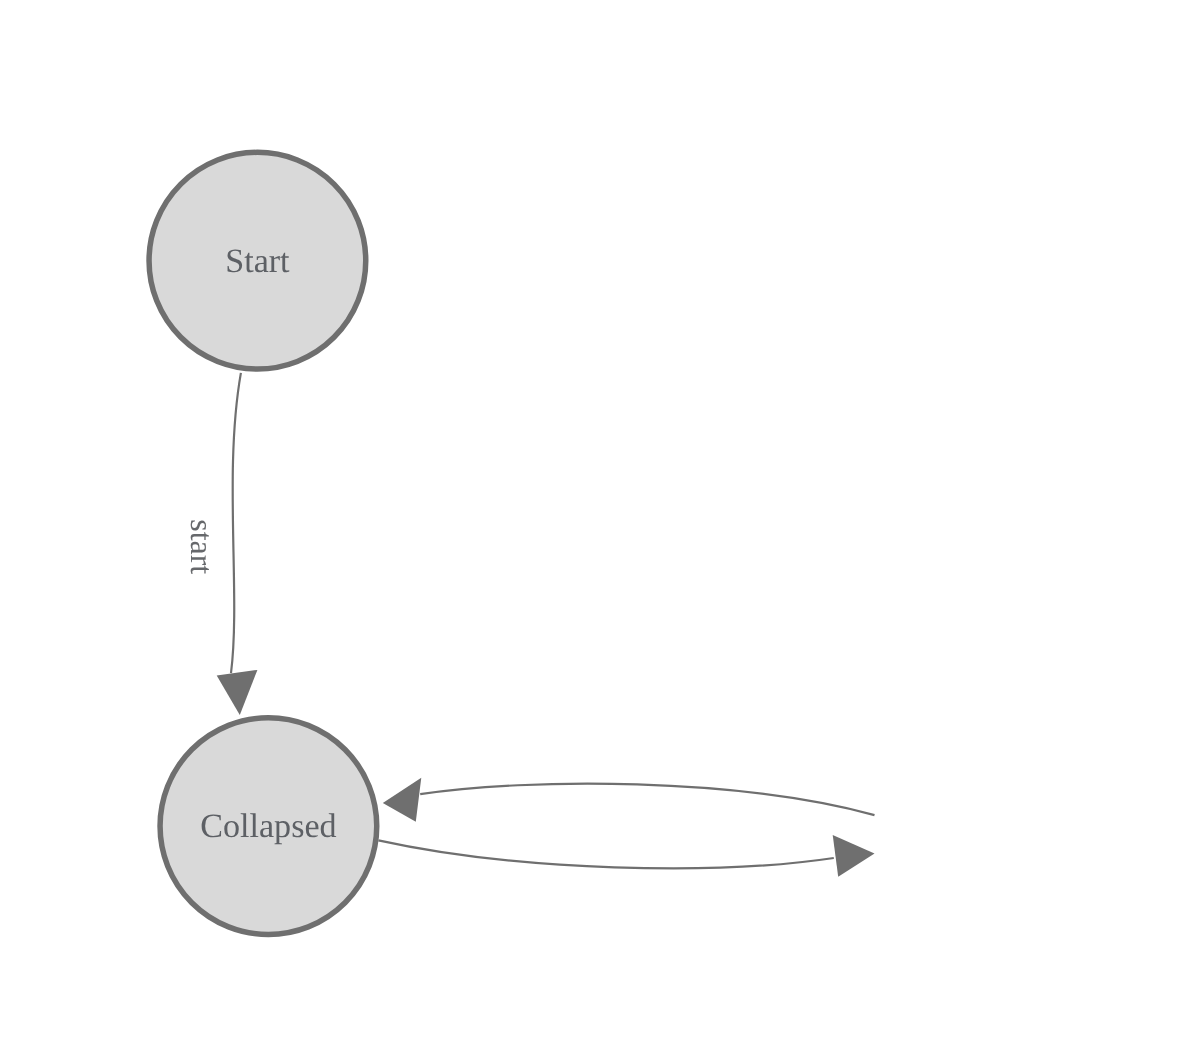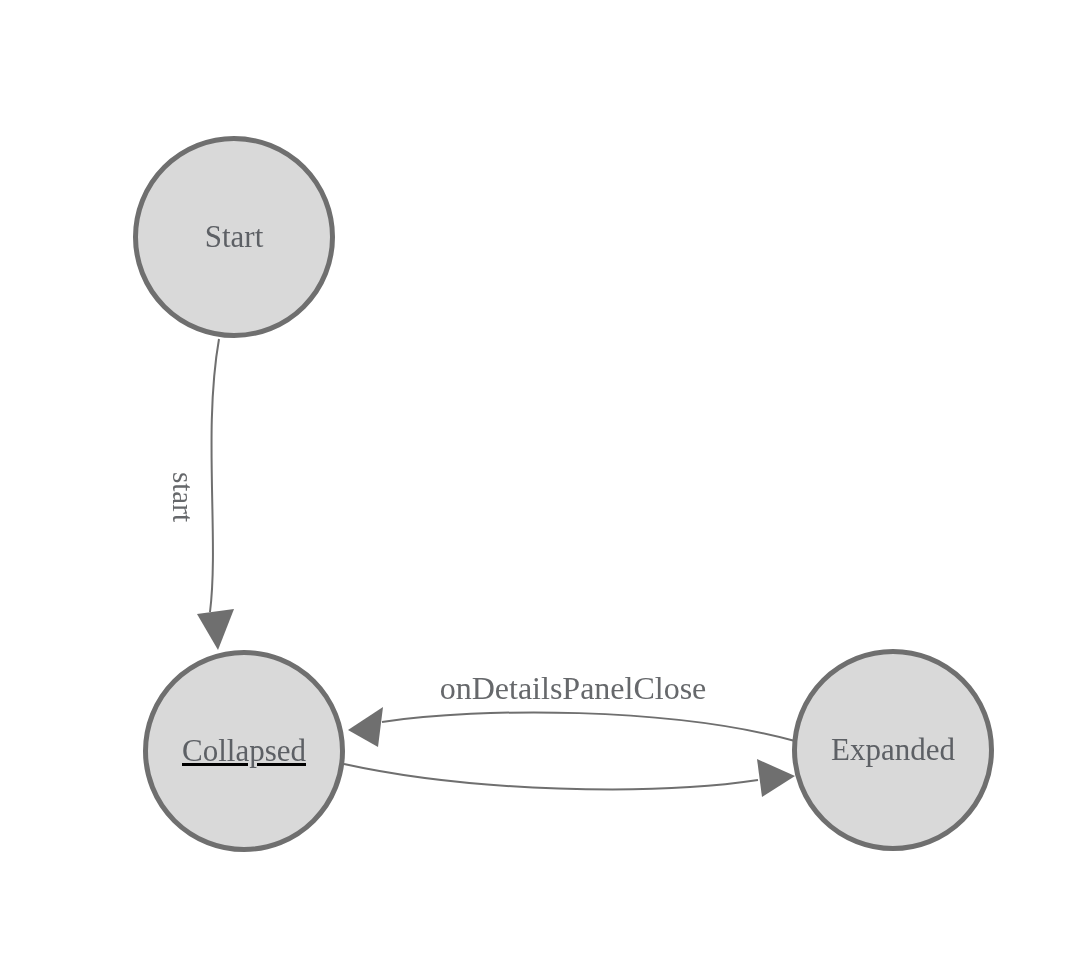--- a/index.html
+++ b/index.html
@@ -46,21 +46,21 @@
     align-items: center;
     justify-content: center;
   }
   .node-label {
     font-size: 31px;
     color: var(--node-text, #5d6065);
     white-space: nowrap;
     user-select: none;
   }
   .node-start     { left: 92px;  top: 136px; }
-  .node-collapsed { left: 102px; top: 650px; text-decoration: underline; }
+  .node-collapsed { left: 102px; top: 650px; }
   .node-expanded  { left: 751px; top: 649px; }
 
   .edge-label {
     position: absolute;
     transform: translate(-50%, -50%);
     font-size: 32px;
     color: var(--edge-text, #66686b);
     white-space: nowrap;
     user-select: none;
   }
@@ -98,27 +98,23 @@
   </svg>
 
   <div class="node node-start">
     <span class="node-label">Start</span>
   </div>
 
   <div class="node node-collapsed">
     <span class="node-label">Collapsed</span>
   </div>
 
-  <div class="node node-expanded">
-    <span class="node-label">Expanded</span>
-  </div>
 
   <div class="edge-label edge-label-start">start</div>
 
-  <div class="edge-label edge-label-close">onDetailsPanelClose</div>
 
 
   <div>
     <div class="scrollbar-thumb scrollbar-thumb-h"></div>
     <div class="scrollbar-thumb scrollbar-thumb-v"></div>
   </div>
 
 </div>
 
 </body></html>

